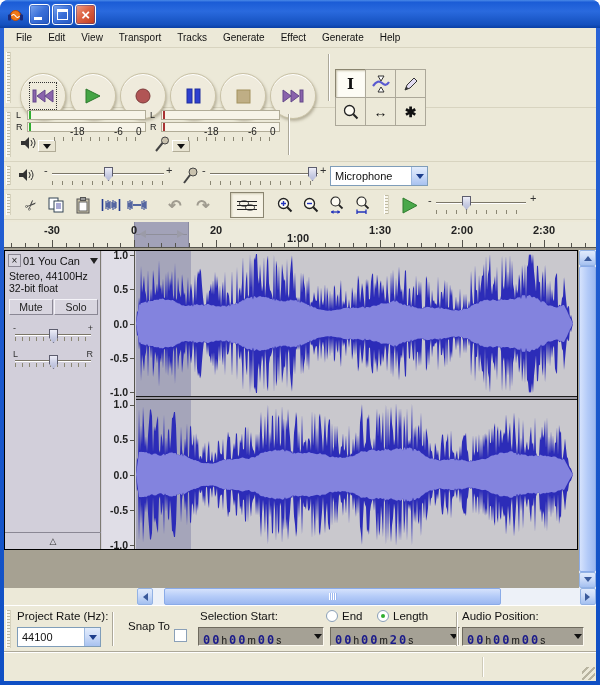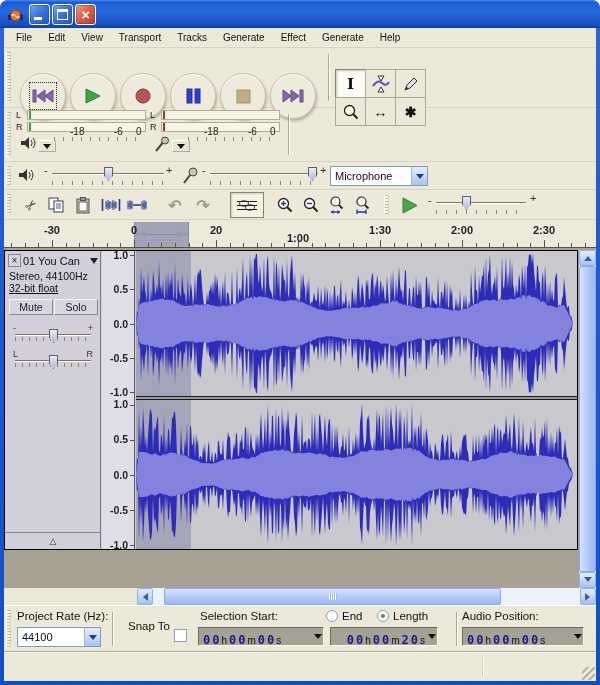--- a/index.html
+++ b/index.html
@@ -517,21 +517,21 @@
 
     <div id="trackarea">
       <div id="track">
         <div id="panel">
           <div class="p-close">×</div>
           <div class="p-title">
             <span>01 You Can</span>
             <i></i>
           </div>
           <span class="p-info" style="top:19px;">Stereo, 44100Hz</span>
-          <span class="p-info" style="top:31px;text-decoration:underline;">32-bit float</span>
+          <span class="p-info" style="top:31px;">32-bit float</span>
           <div class="p-btn" style="left:4px;">Mute</div>
           <div class="p-btn" style="left:49px;">Solo</div>
           <div class="p-slider" style="top:74px;">
             <span class="lab" style="left:0;">-</span>
             <span class="lab" style="right:0;">+</span>
             <div class="track"></div>
             <div class="hticks"></div>
             <div class="sthumb" style="left:36px;"></div>
           </div>
           <div class="p-slider" style="top:100px;">
@@ -626,21 +626,21 @@
       <div class="checkbox" style="left:170px;top:23px;"></div>
       <span class="lab1" style="left:196px;">Selection Start:</span>
       <div class="tfield" style="left:194px;width:126px;">
         <span class="tf-dig">00</span><span class="tf-u">h</span><span class="tf-dig">00</span><span class="tf-u">m</span><span class="tf-dig">00</span><span class="tf-u">s</span>
         <i class="tf-dd"></i>
       </div>
       <div class="radio" style="left:322px;"></div>
       <span class="lab1" style="left:338px;">End</span>
       <div class="radio sel" style="left:373px;"></div>
       <span class="lab1" style="left:389px;">Length</span>
-      <div class="tfield" style="left:326px;width:108px;text-align:right;">
+      <div class="tfield" style="left:326px;width:130px;">
         <span class="tf-dig">00</span><span class="tf-u">h</span><span class="tf-dig">00</span><span class="tf-u">m</span><span class="tf-dig">20</span><span class="tf-u">s</span>
         <i class="tf-dd"></i>
       </div>
       <div class="vsep" style="left:452px;top:6px;bottom:6px;"></div>
       <span class="lab1" style="left:458px;">Audio Position:</span>
       <div class="tfield" style="left:458px;width:122px;">
         <span class="tf-dig">00</span><span class="tf-u">h</span><span class="tf-dig">00</span><span class="tf-u">m</span><span class="tf-dig">00</span><span class="tf-u">s</span>
         <i class="tf-dd"></i>
       </div>
     </div>

